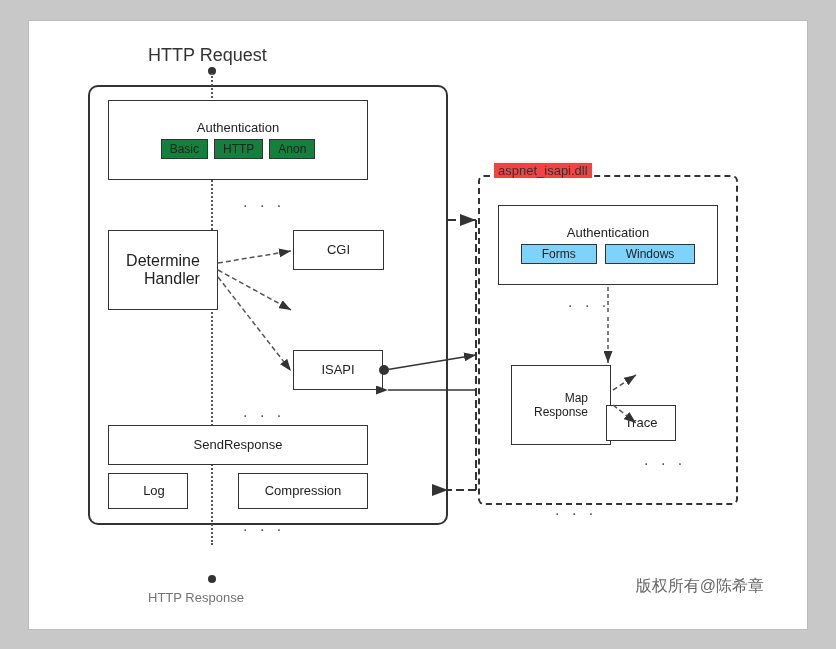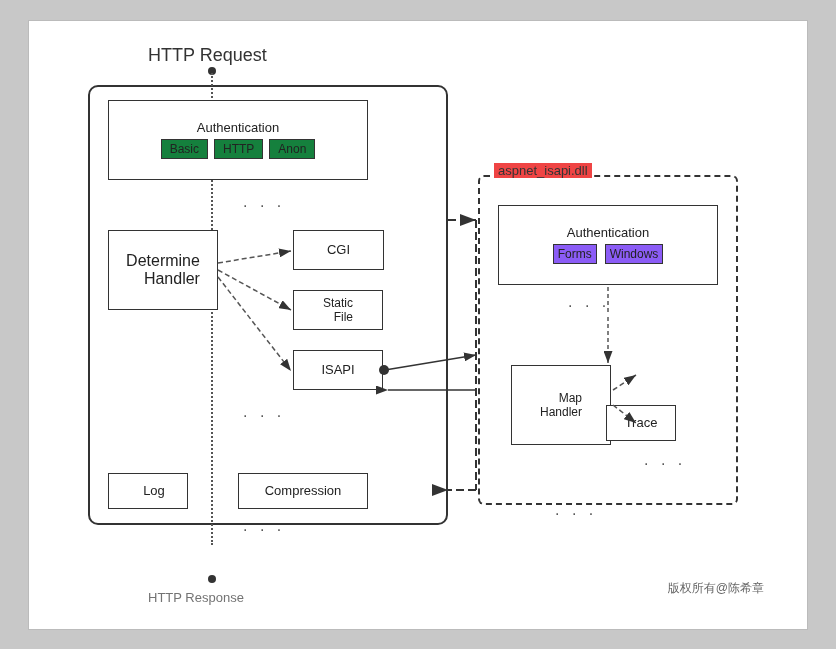--- a/index.html
+++ b/index.html
@@ -204,23 +204,23 @@
     .auth-aspnet-label {
       font-size: 13px;
       margin-bottom: 4px;
     }
     .auth-aspnet-row {
       display: flex;
       gap: 8px;
     }
     .auth-aspnet-row .small-box {
       border: 1.5px solid #333;
-      padding: 2px 4px;
+      padding: 2px 20px;
       font-size: 12px;
-      background: #8b5cf6;
+      background: #7dd3fc;
     }
     
     .map-handler {
       left: 453px;
       top: 320px;
       width: 100px;
       height: 80px;
     }
     
     .aspx-box {
@@ -244,21 +244,21 @@
       width: 720px;
       height: 560px;
       overflow: visible;
       pointer-events: none;
     }
     
     .watermark {
       position: absolute;
       bottom: 8px;
       right: 14px;
-      font-size: 12px;
+      font-size: 16px;
       color: #666;
       text-align: right;
     }
   </style>
 </head>
 <body>
 
 <div class="page">
   <div class="diagram">
 
@@ -278,27 +278,26 @@
       </div>
     </div>
 
     <div class="dots-label" style="left:185px; top:148px;">. . .</div>
 
     <div class="box det-handler" style="white-space:pre-line; font-size:16px;">Determine
 Handler</div>
 
     <div class="box cgi-box">CGI</div>
 
-    <div class="box static-box" style="font-size:12px; white-space:pre-line;">Static
-File</div>
 
     <div class="box isapi-box">ISAPI</div>
 
     <div class="dots-label" style="left:185px; top:358px;">. . .</div>
 
+    <div class="box send-box">SendResponse</div>
 
     <div class="box log-box">Log</div>
 
     <div class="box comp-box">Compression</div>
 
     <div class="dots-label" style="left:185px; top:472px;">. . .</div>
 
     <div class="http-response">HTTP Response</div>
     <div class="dot-bottom"></div>
 
@@ -310,21 +309,21 @@
       <div class="auth-aspnet-label">Authentication</div>
       <div class="auth-aspnet-row">
         <div class="small-box">Forms</div>
         <div class="small-box">Windows</div>
       </div>
     </div>
 
     <div class="dots-label" style="left:510px; top:248px;">. . .</div>
 
     <div class="box map-handler" style="white-space:pre-line; font-size:12px;">Map
-Handler</div>
+Response</div>
 
 
     <div class="box trace-box">Trace</div>
 
     <div class="dots-label" style="left:586px; top:406px;">. . .</div>
 
     <div class="dots-label" style="left:497px; top:456px;">. . .</div>
 
     <svg class="arrows">
       <defs>

